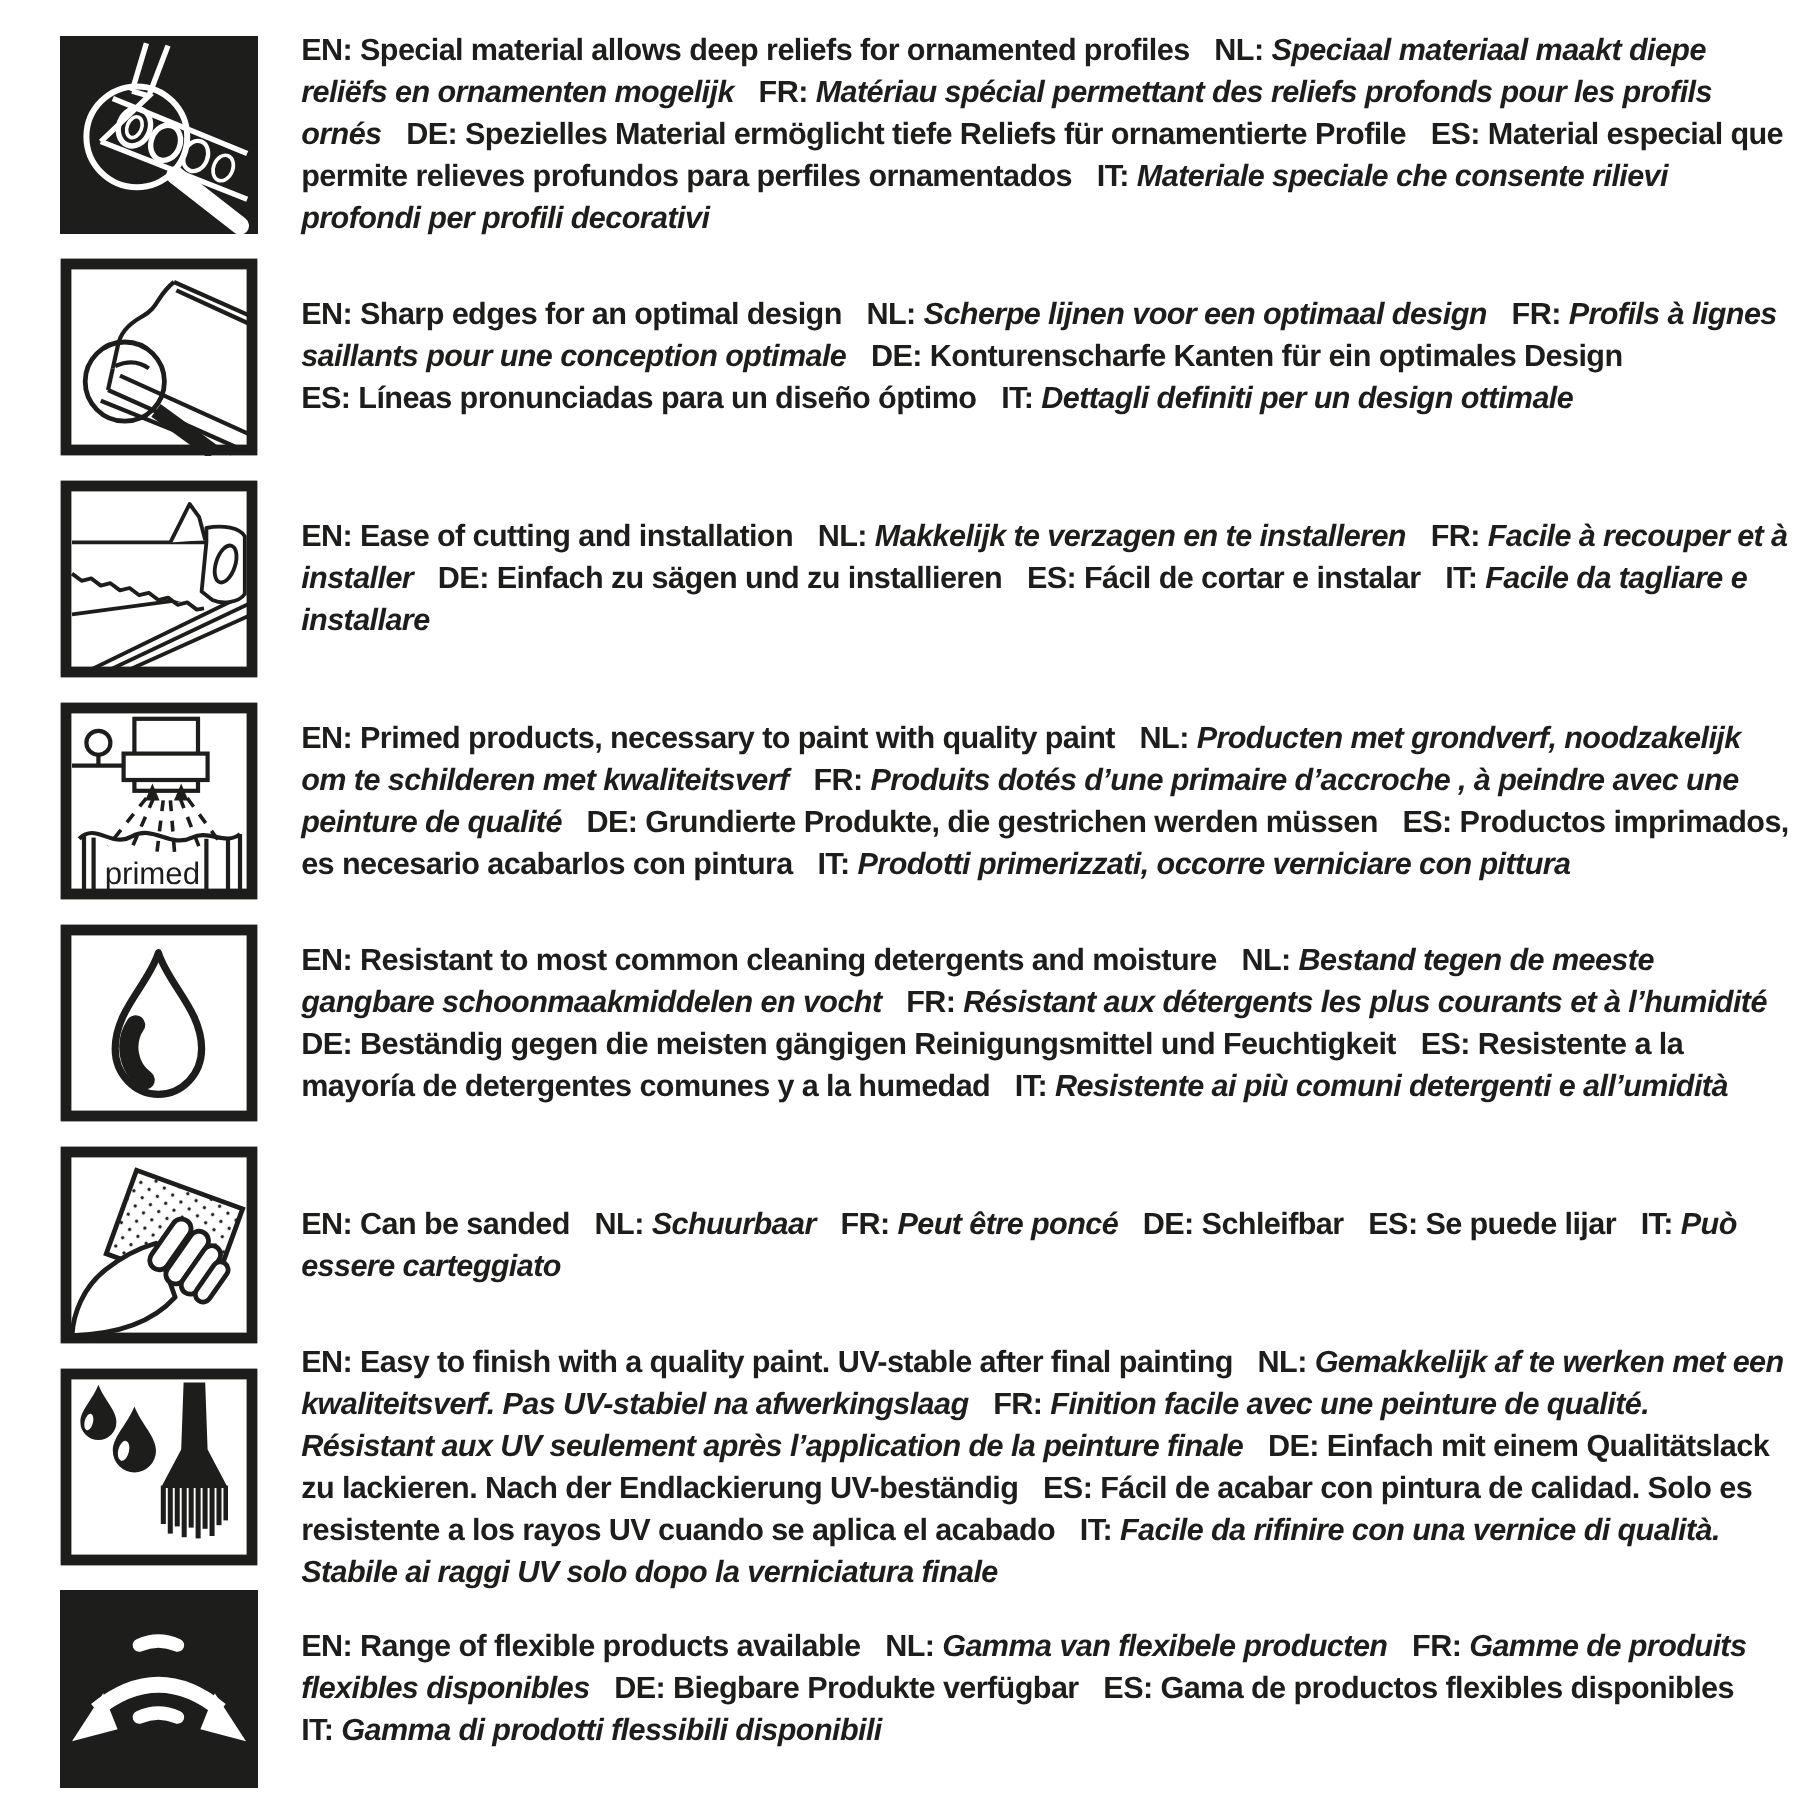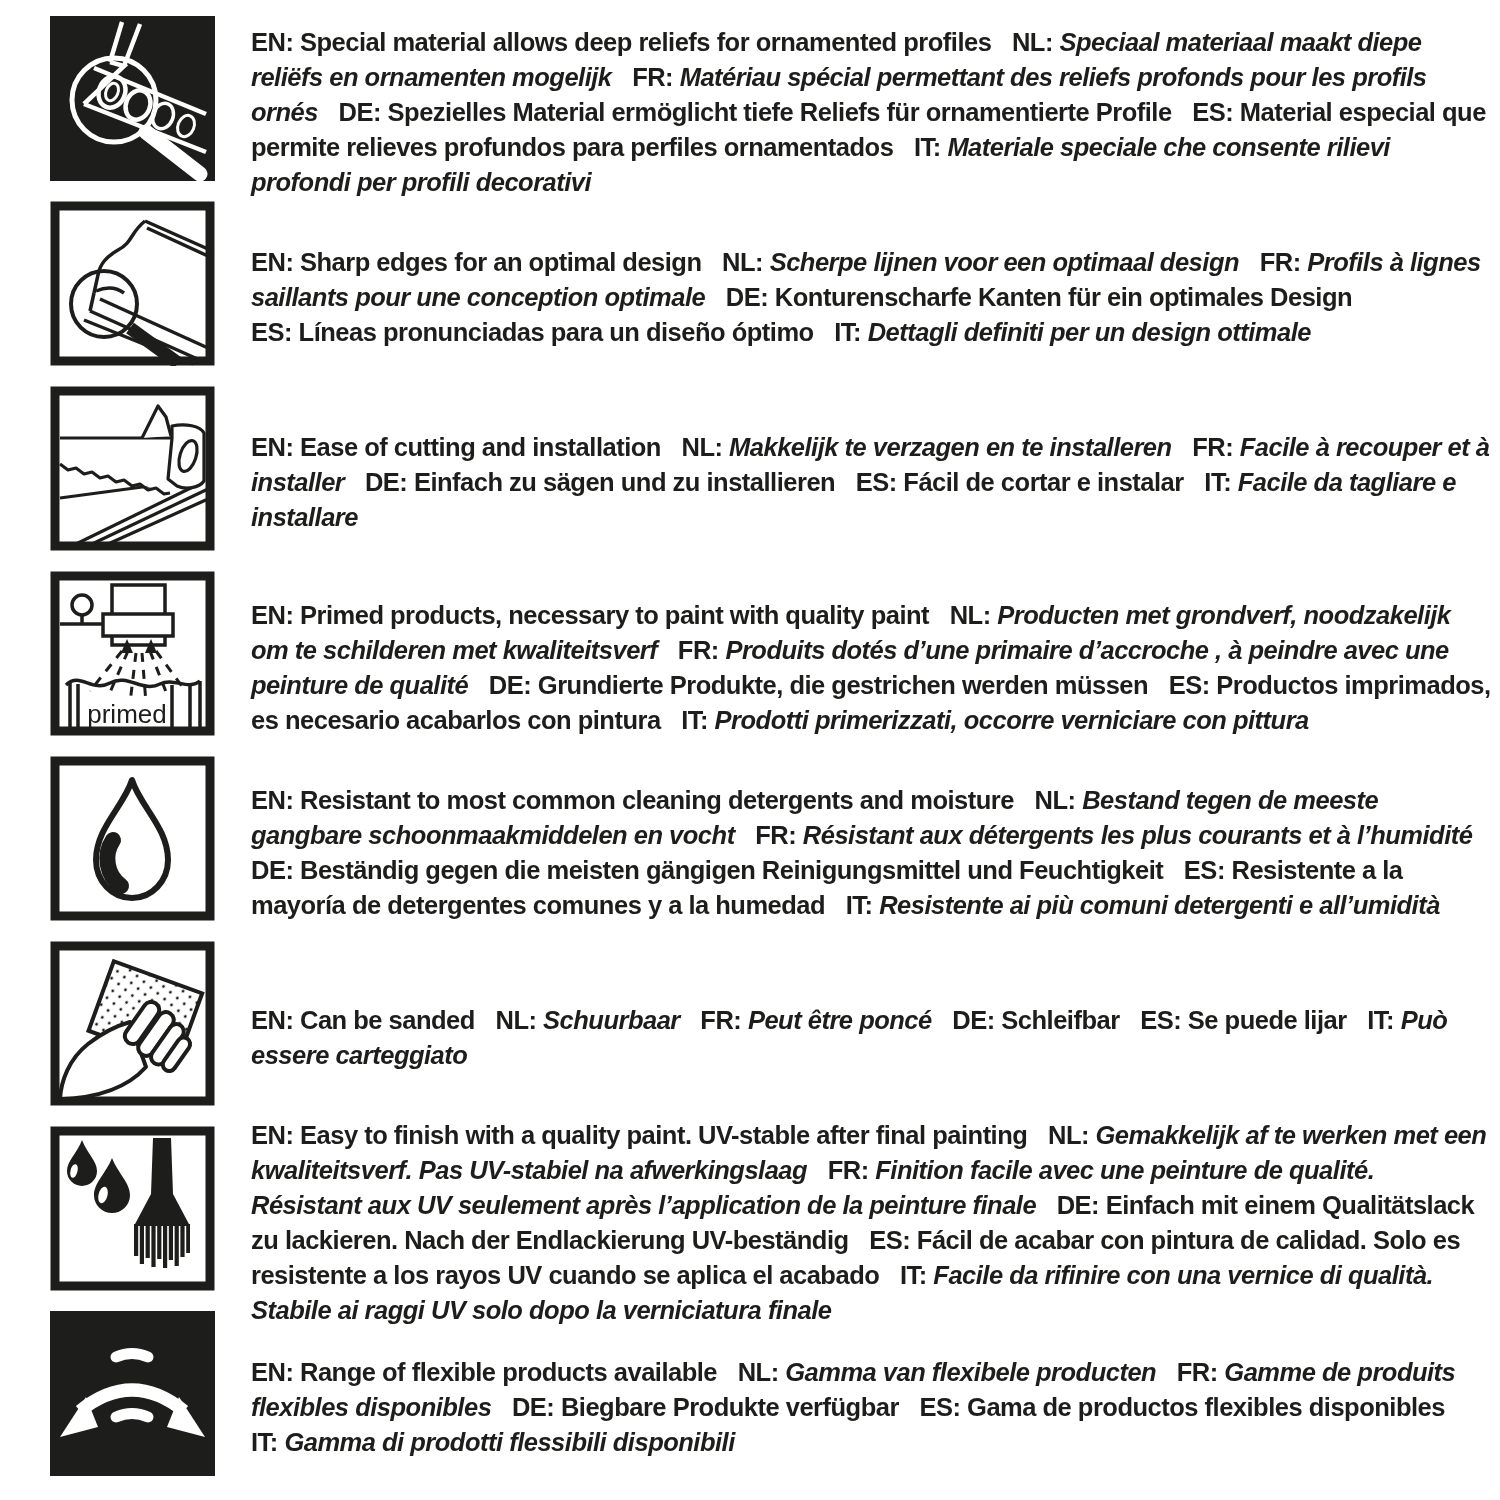--- a/index.html
+++ b/index.html
@@ -5,21 +5,21 @@
   html, body {
     margin: 0; padding: 0;
     width: 1500px; height: 1500px;
     background: #ffffff;
     font-family: "Liberation Sans", sans-serif;
     color: #1d1d1b;
     overflow: hidden;
   }
   .page { box-sizing: border-box; padding: 20px 0 0 50px; }
   .row { display: flex; align-items: center; height: 185px; }
-  .ibox { width: 165px; height: 193px; flex: 0 0 165px; margin-right: 36px; }
+  .ibox { width: 165px; height: 165px; flex: 0 0 165px; margin-right: 36px; }
   .ibox svg { display: block; width: 165px; height: 165px; }
   .ftext {
     width: 1240px;
     font-size: 25.5px;
     line-height: 35px;
     letter-spacing: -0.5px;
   }
   .lab { font-weight: 700; }
   .seg { margin-right: 14px; font-weight: bold; }
   .it { font-style: italic; }

